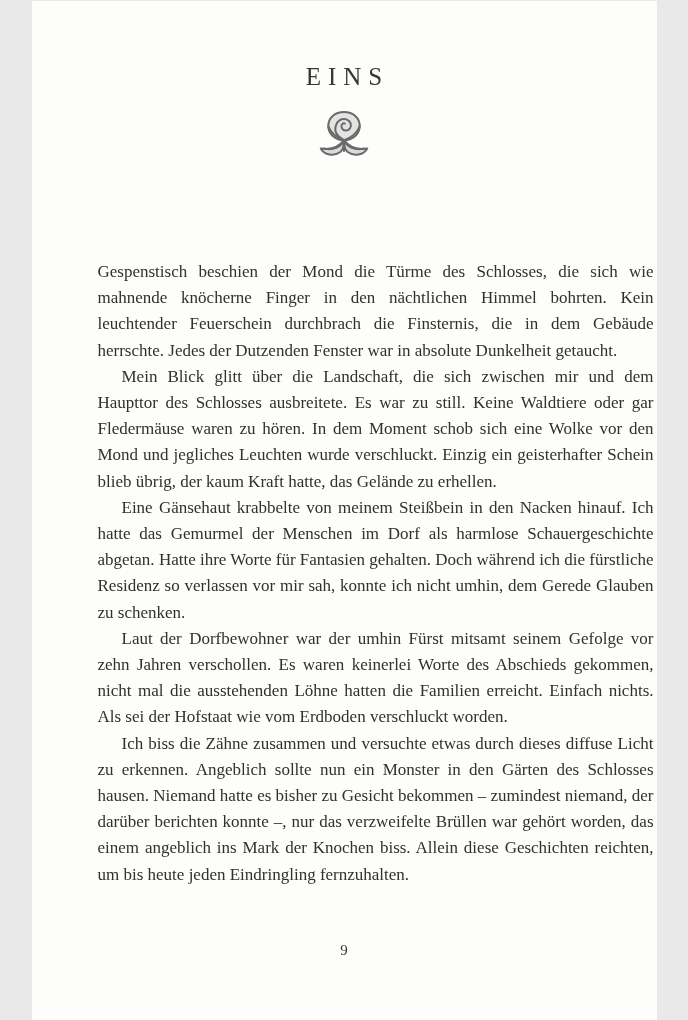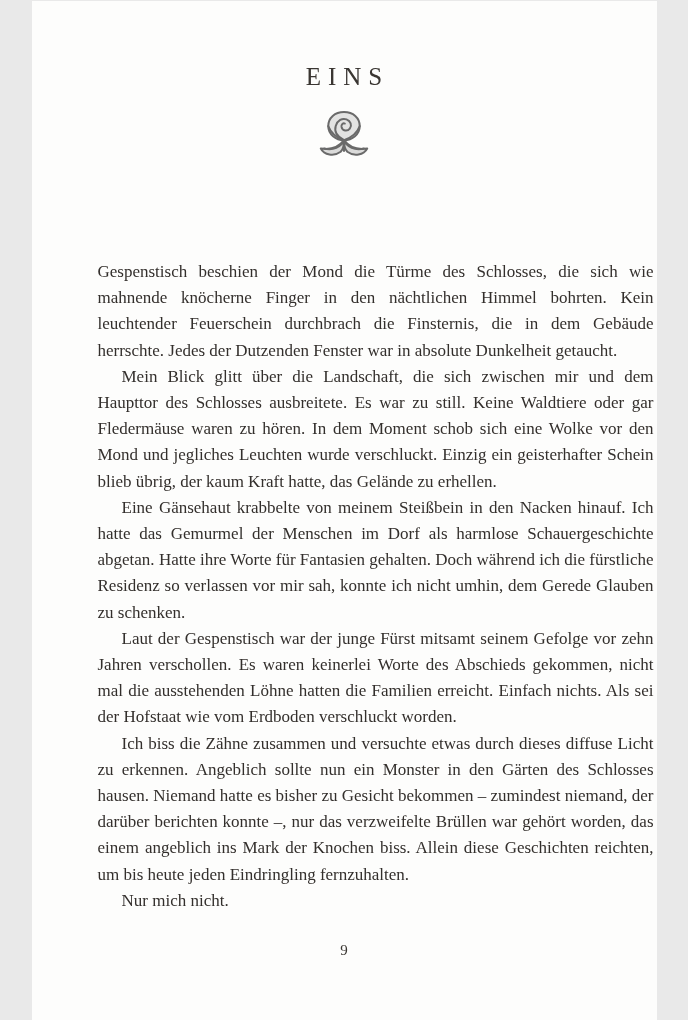--- a/index.html
+++ b/index.html
@@ -92,20 +92,19 @@
 
         <path d="M36 40 L36 53"></path>
       </g>
     </svg>
   </div>
 
   <div class="body-text" lang="de">
     <p>Gespenstisch beschien der Mond die Türme des Schlosses, die sich wie mahnende knöcherne Finger in den nächtlichen Himmel bohrten. Kein leuchtender Feuerschein durchbrach die Finsternis, die in dem Gebäude herrschte. Jedes der Dutzenden Fenster war in absolute Dunkelheit getaucht.</p>
     <p class="indented">Mein Blick glitt über die Landschaft, die sich zwischen mir und dem Haupttor des Schlosses ausbreitete. Es war zu still. Keine Waldtiere oder gar Fledermäuse waren zu hören. In dem Moment schob sich eine Wolke vor den Mond und jegliches Leuchten wurde verschluckt. Einzig ein geisterhafter Schein blieb übrig, der kaum Kraft hatte, das Gelände zu erhellen.</p>
     <p class="indented">Eine Gänsehaut krabbelte von meinem Steißbein in den Nacken hinauf. Ich hatte das Gemurmel der Menschen im Dorf als harmlose Schauergeschichte abgetan. Hatte ihre Worte für Fantasien gehalten. Doch während ich die fürstliche Residenz so verlassen vor mir sah, konnte ich nicht umhin, dem Gerede Glauben zu schenken.</p>
-    <p class="indented">Laut der Gespenstisch war der junge Fürst mitsamt seinem Gefolge vor zehn Jahren verschollen. Es waren keinerlei Worte des Abschieds gekommen, nicht mal die ausstehenden Löhne hatten die Familien erreicht. Einfach nichts. Als sei der Hofstaat wie vom Erdboden verschluckt worden.</p>
+    <p class="indented">Laut der Dorfbewohner war der umhin Fürst mitsamt seinem Gefolge vor zehn Jahren verschollen. Es waren keinerlei Worte des Abschieds gekommen, nicht mal die ausstehenden Löhne hatten die Familien erreicht. Einfach nichts. Als sei der Hofstaat wie vom Erdboden verschluckt worden.</p>
     <p class="indented">Ich biss die Zähne zusammen und versuchte etwas durch dieses diffuse Licht zu erkennen. Angeblich sollte nun ein Monster in den Gärten des Schlosses hausen. Niemand hatte es bisher zu Gesicht bekommen – zumindest niemand, der darüber berichten konnte –, nur das verzweifelte Brüllen war gehört worden, das einem angeblich ins Mark der Knochen biss. Allein diese Geschichten reichten, um bis heute jeden Eindringling fernzuhalten.</p>
-    <p class="indented">Nur mich nicht.</p>
   </div>
 
   <div class="page-number">9</div>
 
 </div>
 
 </body></html>

